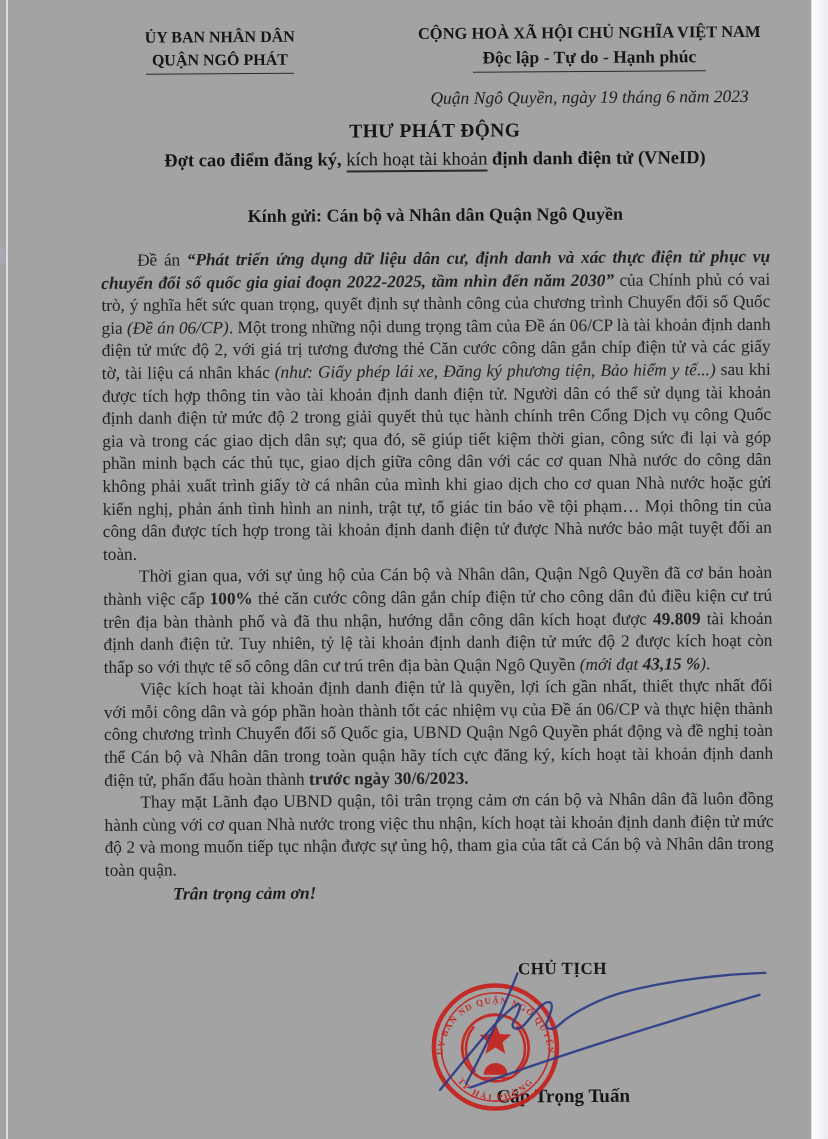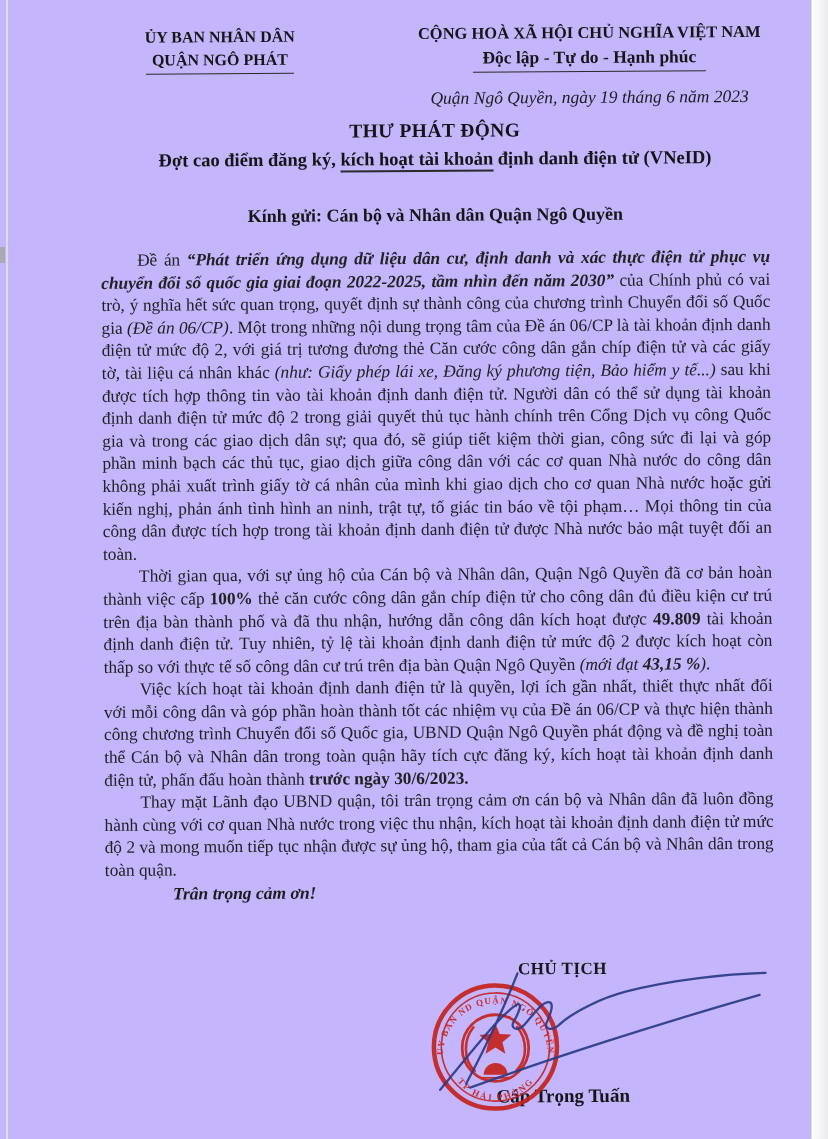--- a/index.html
+++ b/index.html
@@ -1,17 +1,17 @@
 <!DOCTYPE html>
 <html><head>
 <meta charset="utf-8">
 <style>
   html,body{margin:0;padding:0;background:#f4f4f6;}
   .page{
-    position:relative;width:828px;height:1139px;background:#c4b5fd;
+    position:relative;width:828px;height:1139px;background:#a3a3a3;
     overflow:hidden;font-family:"Liberation Serif","DejaVu Serif",serif;color:#1e1e1e;
   }
   .edge-left{position:absolute;left:6px;top:0;width:2px;height:100%;background:#dcdce2;}
   .edge-tick{position:absolute;left:0;top:247px;width:5px;height:16px;background:#a9a9b2;}
   .edge-right{position:absolute;right:0;top:0;width:16px;height:100%;
     background:linear-gradient(to right,#fefefe,#ebebf0);border-left:1px solid #dddde4;}
   .sheet{position:absolute;left:0;top:0;right:0;bottom:0;transform:rotate(-0.35deg);transform-origin:50% 50%;}
 
   .hdr-left{position:absolute;left:128px;top:24px;width:190px;text-align:center;
     font-weight:bold;font-size:16px;line-height:23px;color:#161616;}
@@ -61,21 +61,21 @@
       <div class="nat1">CỘNG HOÀ XÃ HỘI CHỦ NGHĨA VIỆT NAM</div>
       <div class="nat2">
         <span class="motto-underline">Độc lập - Tự do - Hạnh phúc</span>
       </div>
     </div>
 
     <div class="dateline">Quận Ngô Quyền, ngày 19 tháng 6 năm 2023</div>
 
     <div class="main">
       <div class="title">THƯ PHÁT ĐỘNG</div>
-      <div class="subtitle"><span style="font-weight: bold;">Đợt cao điểm đăng ký, </span><span class="u" style="font-weight: bold; text-align: right;">kích hoạt tài khoản</span><span style="font-weight: bold;"> định danh điện tử (VNeID)</span></div>
+      <div class="subtitle"><span style="font-weight: bold;">Đợt cao điểm đăng ký, </span><span class="u" style="font-weight: normal; text-align: right;">kích hoạt tài khoản</span><span style="font-weight: bold;"> định danh điện tử (VNeID)</span></div>
       <div class="salutation">Kính gửi: Cán bộ và Nhân dân Quận Ngô Quyền</div>
 
       <p class="body-p"><span>Đề án </span><span style="font-weight: bold; font-style: italic;">“Phát triển ứng dụng dữ liệu dân cư, định danh và xác thực điện tử phục vụ chuyển đổi số quốc gia giai đoạn 2022-2025, tầm nhìn đến năm 2030”</span><span> của Chính phủ có vai trò, ý nghĩa hết sức quan trọng, quyết định sự thành công của chương trình Chuyển đổi số Quốc gia </span><span style="font-style: italic;">(Đề án 06/CP)</span><span>. Một trong những nội dung trọng tâm của Đề án 06/CP là tài khoản định danh điện tử mức độ 2, với giá trị tương đương thẻ Căn cước công dân gắn chíp điện tử và các giấy tờ, tài liệu cá nhân khác </span><span style="font-style: italic;">(như: Giấy phép lái xe, Đăng ký phương tiện, Bảo hiểm y tế...)</span><span> sau khi được tích hợp thông tin vào tài khoản định danh điện tử. Người dân có thể sử dụng tài khoản định danh điện tử mức độ 2 trong giải quyết thủ tục hành chính trên Cổng Dịch vụ công Quốc gia và trong các giao dịch dân sự; qua đó, sẽ giúp tiết kiệm thời gian, công sức đi lại và góp phần minh bạch các thủ tục, giao dịch giữa công dân với các cơ quan Nhà nước do công dân không phải xuất trình giấy tờ cá nhân của mình khi giao dịch cho cơ quan Nhà nước hoặc gửi kiến nghị, phản ánh tình hình an ninh, trật tự, tố giác tin báo về tội phạm… Mọi thông tin của công dân được tích hợp trong tài khoản định danh điện tử được Nhà nước bảo mật tuyệt đối an toàn.</span></p>
       <p class="body-p"><span>Thời gian qua, với sự ủng hộ của Cán bộ và Nhân dân, Quận Ngô Quyền đã cơ bản hoàn thành việc cấp </span><span style="font-weight: bold;">100%</span><span> thẻ căn cước công dân gắn chíp điện tử cho công dân đủ điều kiện cư trú trên địa bàn thành phố và đã thu nhận, hướng dẫn công dân kích hoạt được </span><span style="font-weight: bold;">49.809</span><span> tài khoản định danh điện tử. Tuy nhiên, tỷ lệ tài khoản định danh điện tử mức độ 2 được kích hoạt còn thấp so với thực tế số công dân cư trú trên địa bàn Quận Ngô Quyền </span><span style="font-style: italic;">(mới đạt </span><span style="font-weight: bold; font-style: italic;">43,15 %</span><span style="font-style: italic;">)</span><span>.</span></p>
       <p class="body-p"><span>Việc kích hoạt tài khoản định danh điện tử là quyền, lợi ích gần nhất, thiết thực nhất đối với mỗi công dân và góp phần hoàn thành tốt các nhiệm vụ của Đề án 06/CP và thực hiện thành công chương trình Chuyển đổi số Quốc gia, UBND Quận Ngô Quyền phát động và đề nghị toàn thể Cán bộ và Nhân dân trong toàn quận hãy tích cực đăng ký, kích hoạt tài khoản định danh điện tử, phấn đấu hoàn thành </span><span style="font-weight: bold;">trước ngày 30/6/2023.</span></p>
       <p class="body-p"><span>Thay mặt Lãnh đạo UBND quận, tôi trân trọng cảm ơn cán bộ và Nhân dân đã luôn đồng hành cùng với cơ quan Nhà nước trong việc thu nhận, kích hoạt tài khoản định danh điện tử mức độ 2 và mong muốn tiếp tục nhận được sự ủng hộ, tham gia của tất cả Cán bộ và Nhân dân trong toàn quận.</span></p>
       <p class="closing">Trân trọng cảm ơn!</p>
     </div>
 
     <div class="sig-block">

